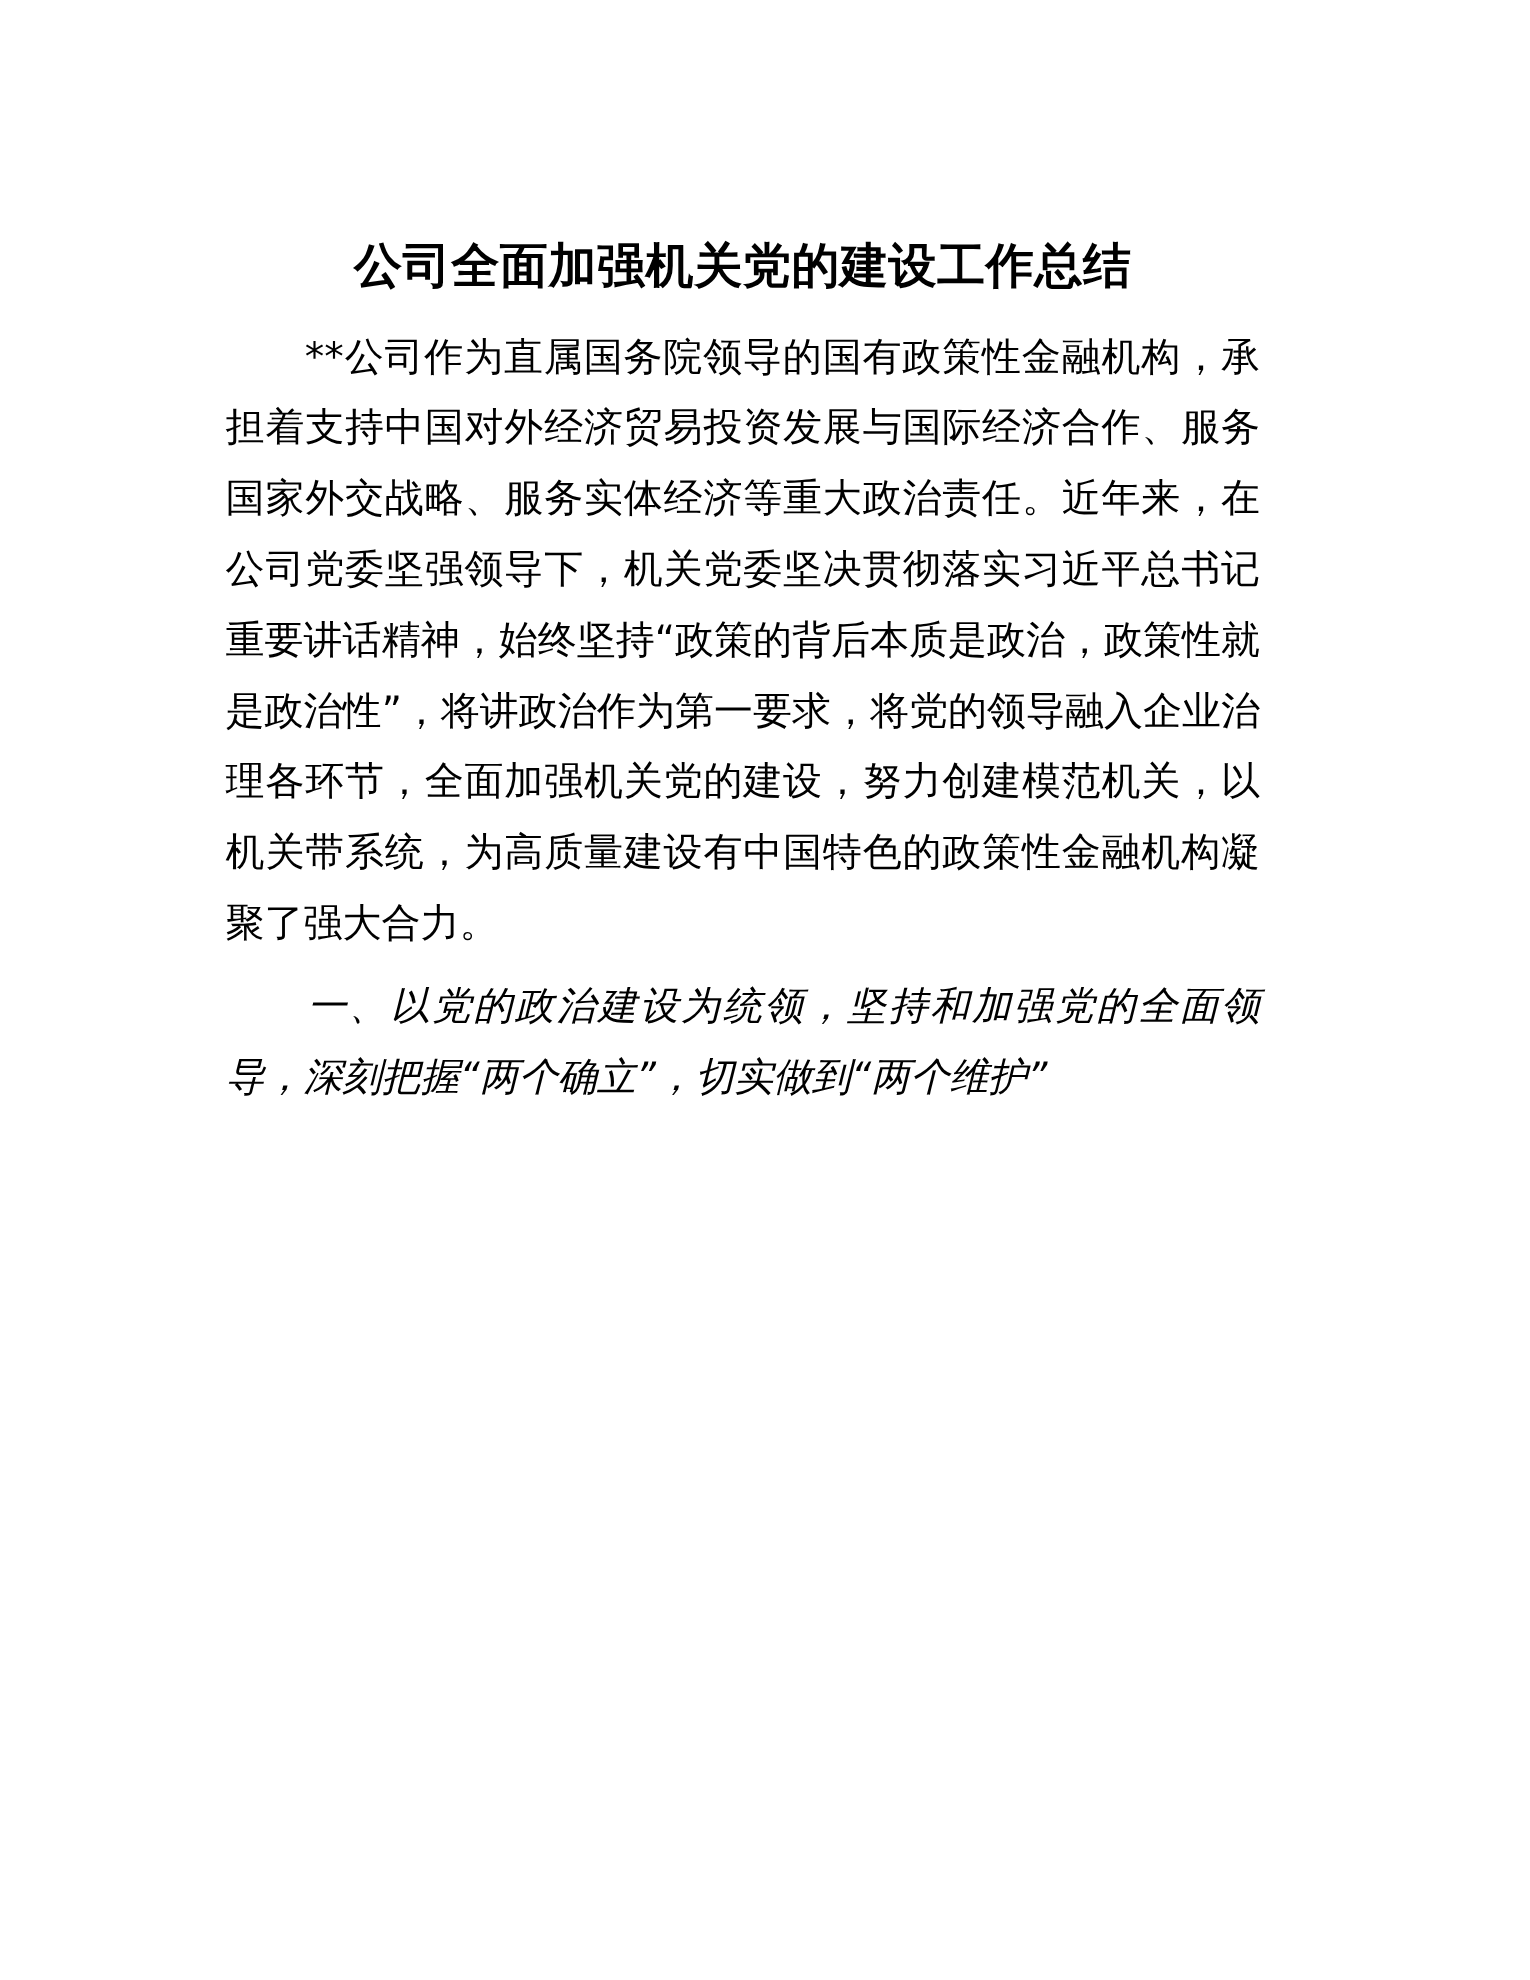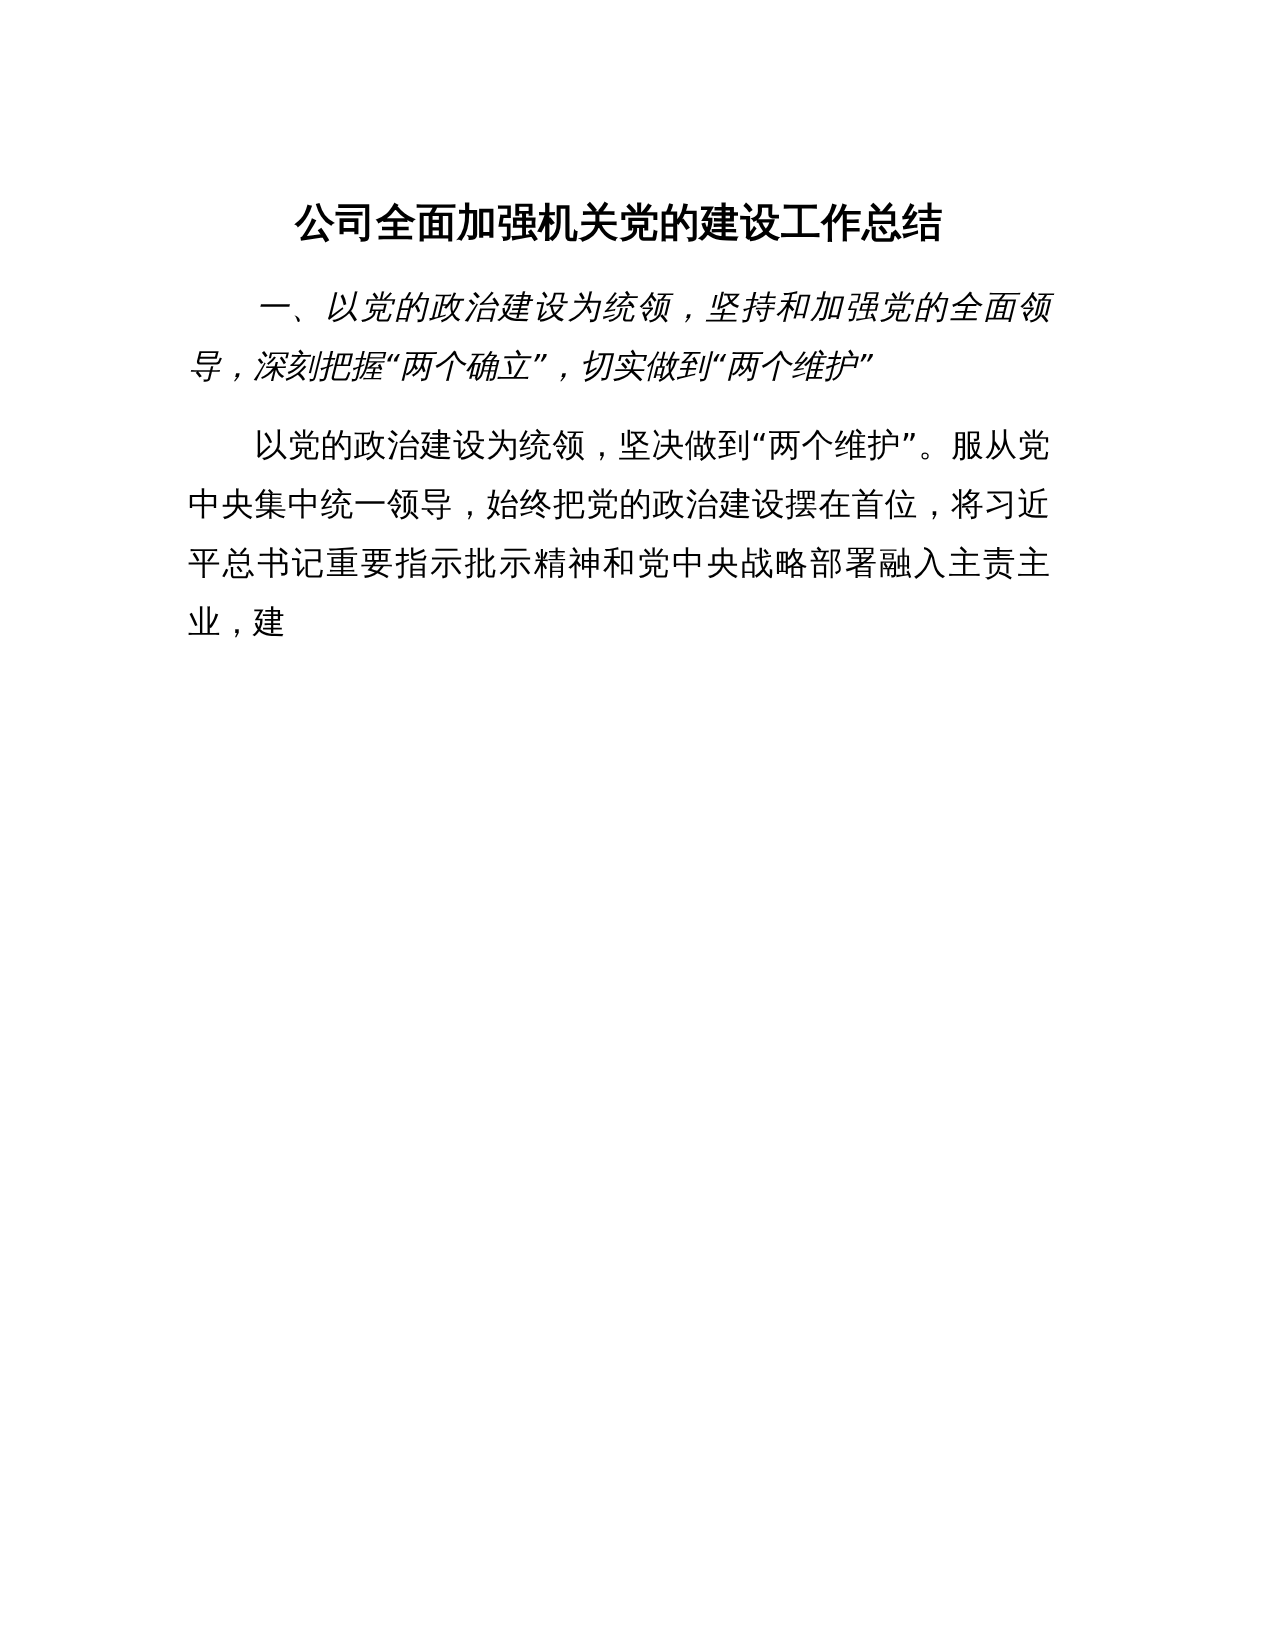--- a/index.html
+++ b/index.html
@@ -74,26 +74,26 @@
 </head>
 <body>
 
 <div class="page">
   <div class="content">
 
     <h1 class="doc-title">公司全面加强机关党的建设工作总结</h1>
 
     <div class="spacer-xs"></div>
 
+    <p class="para"><span class="indent"></span><span>**公司作为直属国务院领导的国有政策性金融机构，承担着支持中国对外经济贸易投资发展与国际经济合作、服务国家外交战略、服务实体经济等重大政治责任。近年来，在公司党委坚强领导下，机关党委坚决贯彻落实习近平总书记重要讲话精神，始终坚持“政策的背后本质是政治，政策性就是政治性”，将讲政治作为第一要求，将党的领导融入企业治理各环节，全面加强机关党的建设，努力创建模范机关，以机关带系统，为高质量建设有中国特色的政策性金融机构凝聚了强大合力。</span></p>
 
     <div class="spacer-sm"></div>
 
     <p class="section-heading"><span class="indent"></span><span>一、以党的政治建设为统领，坚持和加强党的全面领导，深刻把握“两个确立”，切实做到“两个维护”</span></p>
 
     <div class="spacer-sm"></div>
 
 
     <div class="spacer-sm"></div>
 
-    <p class="para"><span class="indent"></span><span>以党的政治建设为统领，坚决做到“两个维护”。服从党中央集中统一领导，始终把党的政治建设摆在首位，将习近平总书记重要指示批示精神和党中央战略部署融入主责主业，建</span></p>
 
   </div>
 </div>
 
 </body></html>

